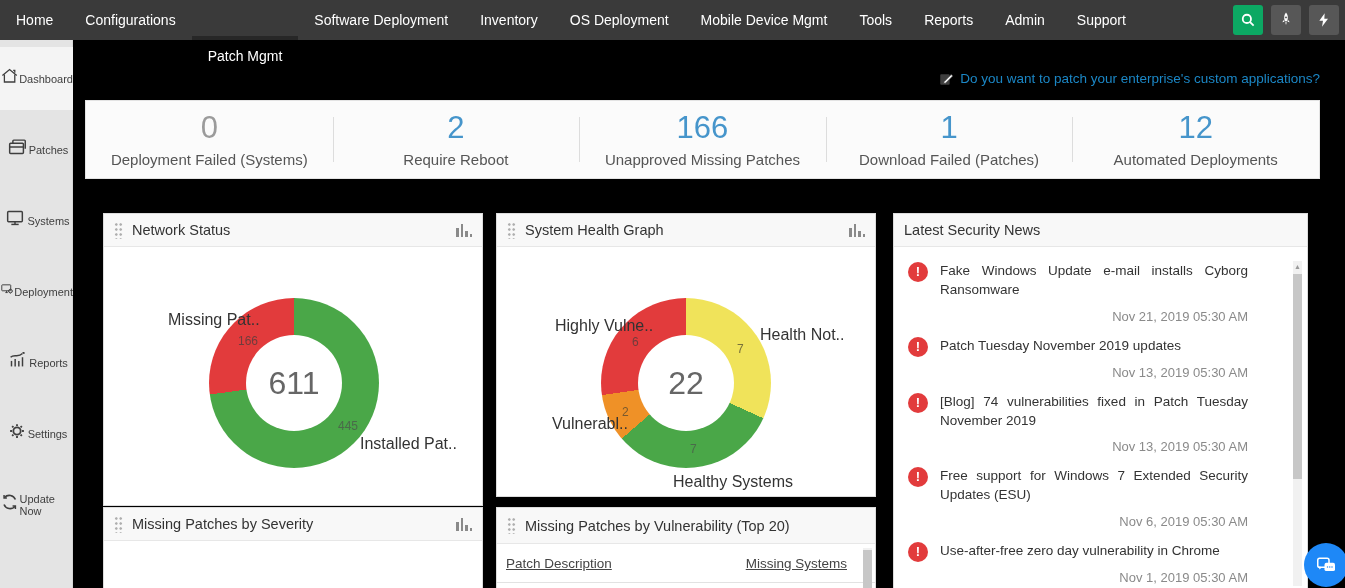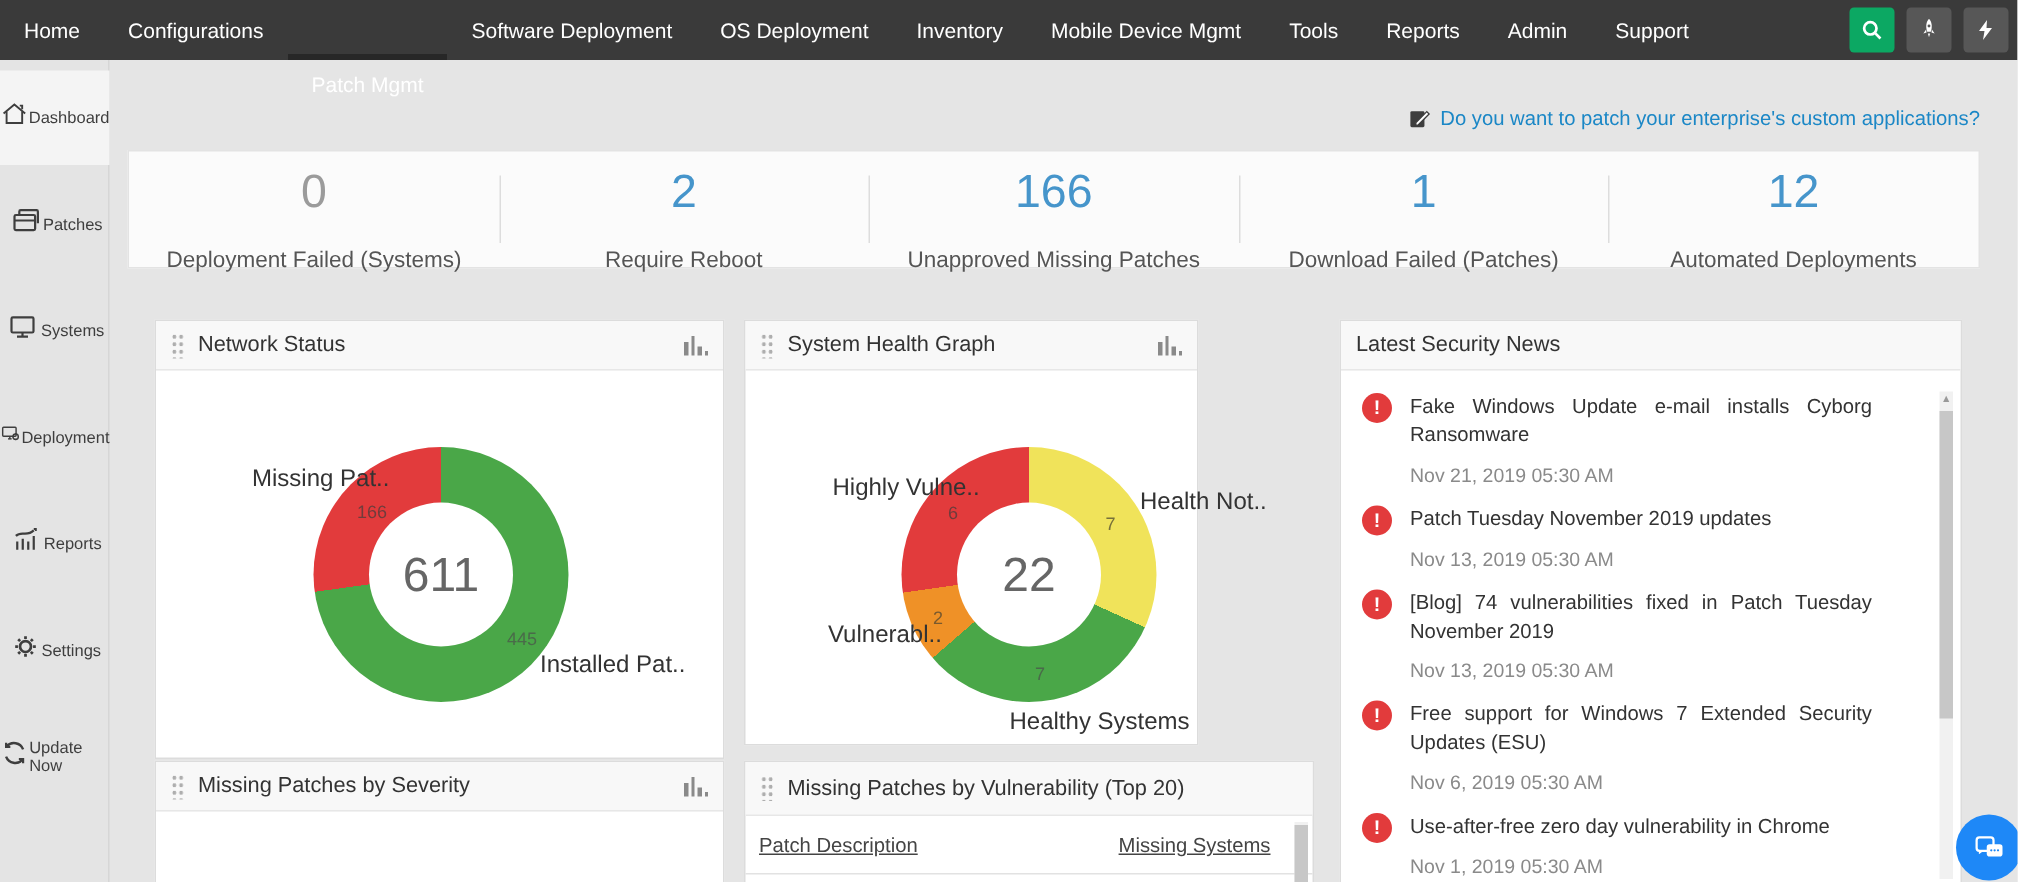--- a/index.html
+++ b/index.html
@@ -1,17 +1,17 @@
 <!DOCTYPE html>
 <html><head>
 <meta charset="utf-8">
 <style>
   * { margin:0; padding:0; box-sizing:border-box; }
   body { font-family:"Liberation Sans", sans-serif; background:#fff; }
-  .page { position:relative; width:1345px; height:588px; background:#e5e5e5; overflow:hidden; }
+  .page { position:relative; width:1345px; height:588px; background:#000000; overflow:hidden; }
 
   
   .navbar { position:absolute; top:0; left:0; width:1345px; height:40px; background:#3a3a3a; display:flex; align-items:stretch; z-index:30; }
   .nav-item { color:#ffffff; font-size:14px; line-height:40px; padding:0 16px; cursor:pointer; white-space:nowrap; }
   .nav-item.active { background:#272727;margin-top:36px; }
   .nav-spacer { flex:1; }
   .nav-iconbtn { width:30px; height:30px; margin:5px 8px 5px 0; border-radius:3px; background:#575757; display:flex; align-items:center; justify-content:center; cursor:pointer; flex:none; }
   .nav-iconbtn.search { background:#0ca863; }
 
   
@@ -23,34 +23,34 @@
 
   
   .link-row { position:absolute; top:71px; right:25px; display:flex; align-items:center; gap:6px; cursor:pointer; }
   .link-text { color:#1b87c6; font-size:13.5px; }
 
   
   .statsbar { position:absolute; left:85px; top:100px; width:1235px; height:79px; background:#fbfbfb; border:1px solid #e3e3e3; display:flex; }
   .stat { flex:1; text-align:center; position:relative; padding-top:9px; cursor:pointer; }
   .stat + .stat::before { content:""; position:absolute; left:0; top:16px; bottom:16px; width:1px; background:#dddddd; }
   .stat-value { font-size:31px; color:#4695cb; }
-  .stat-label { font-size:15px; color:#555555; margin-top:19px; }
+  .stat-label { font-size:15px; color:#555555; margin-top:5px; }
 
   
   .panel { position:absolute; background:#ffffff; border:1px solid #dcdcdc; }
   .panel-header { height:33px; background:#f8f8f8; border-bottom:1px solid #e7e7e7; display:flex; align-items:center; padding:0 10px; }
   .drag-dots { width:9px; height:17px; margin-right:9px; flex:none; cursor:grab;
     background-image:radial-gradient(circle, #aeaeae 1.2px, transparent 1.4px); background-size:4.5px 5px; }
   .panel-title { font-size:14.5px; color:#333333; white-space:nowrap; }
   .chart-type-icon { margin-left:auto; cursor:pointer; display:flex; align-items:flex-end; gap:2px; height:13px; }
   .chart-type-icon i { display:block; width:2.5px; background:#8a8a8a; }
   .chart-type-icon .dot { width:2.5px; height:2.5px; }
 
   #panel-network { left:103px; top:213px; width:380px; height:293px; }
-  #panel-health  { left:496px; top:213px; width:303px; height:284px; }
+  #panel-health  { left:496px; top:213px; width:380px; height:284px; }
   #panel-news    { left:893px; top:213px; width:415px; height:380px; }
   #panel-severity{ left:103px; top:507px; width:380px; height:180px; }
   #panel-vuln    { left:496px; top:507px; width:380px; height:180px; }
 
   
   .donut { position:absolute; width:170px; height:170px; border-radius:50%; cursor:pointer; }
   .donut::after { content:""; position:absolute; left:50%; top:50%; width:96px; height:96px; margin:-48px 0 0 -48px; background:#fff; border-radius:50%; }
   .donut-center { position:absolute; width:170px; height:170px; display:flex; align-items:center; justify-content:center; font-size:32px; color:#666666; z-index:2; pointer-events:none; }
   #panel-network .donut, #panel-network .donut-center { left:105px; top:84px; }
   #panel-health .donut,  #panel-health .donut-center  { left:104px; top:84px; }
@@ -70,21 +70,21 @@
   .lbl-hlt-vulnerable{ left:55px;  top:201px; }
   .val-hlt-healthy   { left:193px; top:228px; color:#4a6a4a; }
   .lbl-hlt-healthy   { left:176px; top:259px; }
 
   
   .news-body { position:absolute; top:34px; left:0; width:388px; bottom:0; padding:14px 34px 0 14px; overflow:hidden; }
   .news-item { display:flex; margin-bottom:13px; }
   .news-alert { width:20px; height:20px; border-radius:50%; background:#e23b3c; color:#ffffff; font-weight:bold; font-size:13px; line-height:20px; text-align:center; flex:none; margin-right:12px; }
   .news-content { flex:1; }
   .news-title { font-size:13.5px; color:#333333; text-align:justify; line-height:1.4; cursor:pointer; }
-  .news-date { color:#8a8a8a; font-size:13px; margin-top:9px; }
+  .news-date { text-align:right; color:#8a8a8a; font-size:13px; margin-top:9px; }
   .scrollbar { position:absolute; width:9px; background:#f1f1f1; }
   .news-scrollbar { right:5px; top:47px; bottom:6px; }
   .scroll-arrow { height:11px; text-align:center; font-size:7px; color:#9a9a9a; line-height:11px; cursor:pointer; }
   .scroll-thumb { position:absolute; left:0; width:9px; background:#c7c7c7; cursor:pointer; }
   .news-scrollbar .scroll-thumb { top:13px; height:205px; }
 
   
   #panel-vuln .panel-header { height:36px; }
   .table-head { display:flex; justify-content:space-between; padding:12px 28px 11px 9px; font-size:13.5px; color:#444444; border-bottom:1px solid #e2e2e2;text-decoration:underline; }
   .vuln-scrollbar { right:3px; top:40px; bottom:0; }
@@ -96,22 +96,22 @@
 </head>
 <body>
 
 <div class="page">
 
   <div class="navbar">
     <span class="nav-item">Home</span>
     <span class="nav-item">Configurations</span>
     <span class="nav-item active">Patch Mgmt</span>
     <span class="nav-item">Software Deployment</span>
+    <span class="nav-item">Inventory</span>
     <span class="nav-item">OS Deployment</span>
-    <span class="nav-item">Inventory</span>
     <span class="nav-item">Mobile Device Mgmt</span>
     <span class="nav-item">Tools</span>
     <span class="nav-item">Reports</span>
     <span class="nav-item">Admin</span>
     <span class="nav-item">Support</span>
     <span class="nav-spacer"></span>
     <span class="nav-iconbtn search">
       <svg width="18" height="18" viewBox="0 0 24 24" fill="none" stroke="#ffffff" stroke-width="2.4">
           <circle cx="10.5" cy="10.5" r="5.5"></circle>
           <line x1="14.8" y1="14.8" x2="19.5" y2="19.5"></line>

